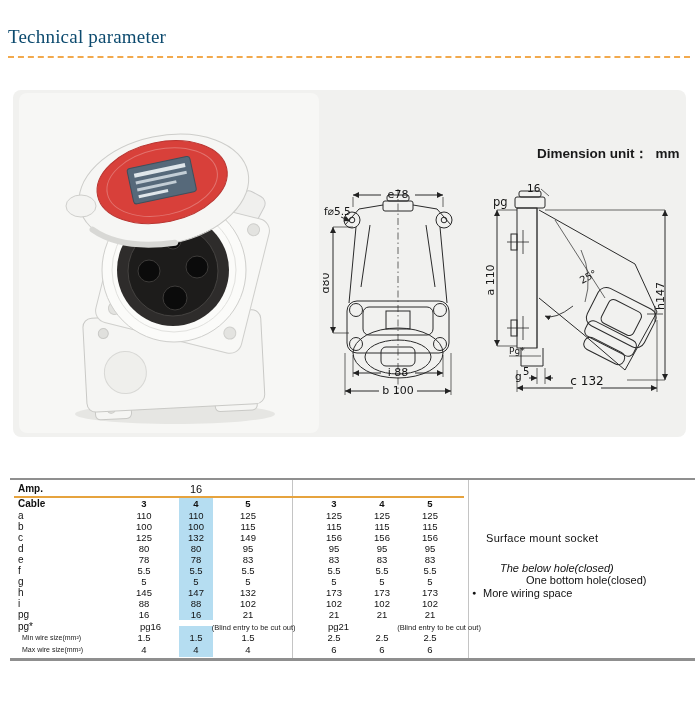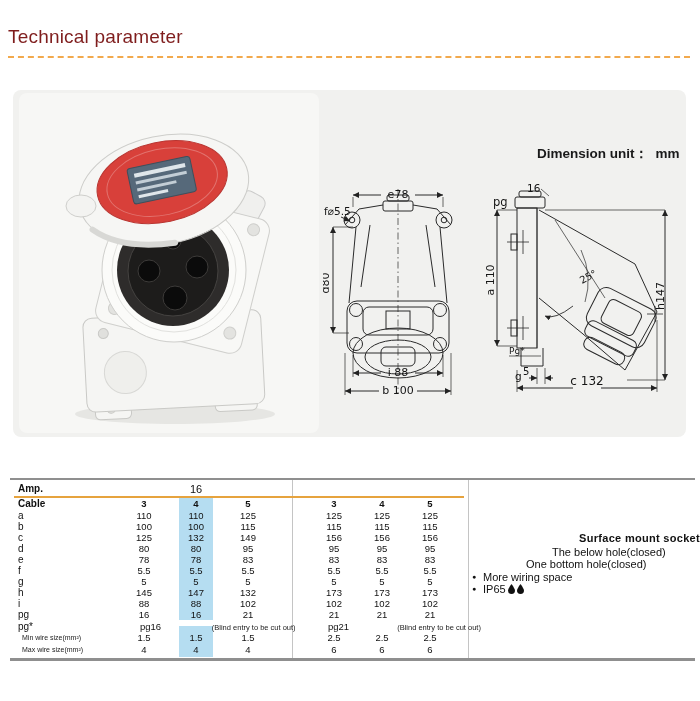--- a/index.html
+++ b/index.html
@@ -1,19 +1,19 @@
 <!DOCTYPE html>
 <html><head>
 <meta charset="utf-8">
 <style>
   html,body{margin:0;padding:0;background:#fff;}
   body{width:700px;height:701px;position:relative;font-family:"Liberation Sans",sans-serif;color:#111;overflow:hidden;}
 
   
-  .page-title{position:absolute;left:8px;top:26px;font-size:19px;font-weight:500;color:#7f1d1d;letter-spacing:.2px;}
+  .page-title{position:absolute;left:8px;top:26px;font-size:19px;font-weight:500;color:#0c4a6e;letter-spacing:.2px;font-family:Liberation Serif, serif;}
   .dashed-rule{position:absolute;left:8px;right:10px;top:56px;border-top:2px dashed #F2A94C;height:0;}
 
   
   .panel{position:absolute;left:13px;top:90px;width:673px;height:347px;background:#F1F1EF;border-radius:8px;}
   .photo-bg{position:absolute;left:6px;top:3px;width:300px;height:340px;background:#f7f7f5;border-radius:8px;}
   .photo-svg{position:absolute;left:10px;top:4px;}
   .dim-unit{position:absolute;left:508px;top:55px;font-size:13.5px;font-weight:bold;color:#1a1a1a;white-space:pre;padding-left:16px;}
   .drawing{position:absolute;}
   .drawing text{font-family:"DejaVu Sans",sans-serif;fill:#151515;}
 
@@ -41,24 +41,24 @@
   .amp-32{position:absolute;left:300px;width:144px;text-align:center;font-size:11px;}
   .poles-row{top:18px;height:12px;line-height:12px;font-weight:bold;}
   .pgstar-row{top:140px;height:13px;line-height:13px;}
   .pg-val{font-size:9.5px;}
   .pg-note{font-size:7.5px;color:#222;padding-left:48px;}
   .pgstar-left{position:absolute;left:130px;white-space:nowrap;}
   .pgstar-right{position:absolute;left:318px;white-space:nowrap;}
 
   
   .info{position:absolute;left:462px;top:52px;width:228px;font-size:11px;line-height:12.5px;color:#111;}
-  .info-title{font-weight:bold;letter-spacing:.3px;padding-left:14px;margin-bottom:1px;text-align:right;}
+  .info-title{font-weight:normal;letter-spacing:.3px;padding-left:14px;margin-bottom:17px;}
   .bullet{position:relative;padding-left:11px;}
   .bullet:before{content:"●";position:absolute;left:0;top:0;font-size:7px;line-height:12.5px;}
-  .sub1{margin-left:80px;} .sub2{margin-left:54px;}
+  .sub1{margin-left:28px;font-style:italic;} .sub2{margin-left:54px;}
   .drop{display:inline-block;vertical-align:-1px;margin-left:2px;}
 </style>
 </head>
 <body>
 
 <div class="page-title">Technical parameter</div>
 <div class="dashed-rule"></div>
 
 <div class="panel">
   <div class="photo-bg"></div>
@@ -373,19 +373,14 @@
     <span class="t-label">pg*</span>
     <span class="pgstar-left"><span class="pg-val">pg16</span> <span class="pg-note">(Blind entry to be cut  out)</span></span>
     <span class="pgstar-right"><span class="pg-val">pg21</span><span class="pg-note">(Blind entry to be cut  out)</span></span>
   </div>
 
   <div class="info">
     <div class="info-title">Surface mount socket</div>
     <div class="sub1">The below hole(closed)</div>
     <div class="sub2">One bottom hole(closed)</div>
     <div class="bullet">More wiring space</div>
-    <div class="bullet"><span>IP65</span><svg class="drop" width="7" height="10" viewBox="0 0 7 10">
-          <path d="M3.5,0 C3.5,0 0,4.6 0,6.6 a3.5,3.4 0 0 0 7,0 C7,4.6 3.5,0 3.5,0 Z" fill="#111"></path>
-        </svg><svg class="drop" width="7" height="10" viewBox="0 0 7 10">
-          <path d="M3.5,0 C3.5,0 0,4.6 0,6.6 a3.5,3.4 0 0 0 7,0 C7,4.6 3.5,0 3.5,0 Z" fill="#111"></path>
-        </svg></div>
   </div>
 </div>
 
 </body></html>

